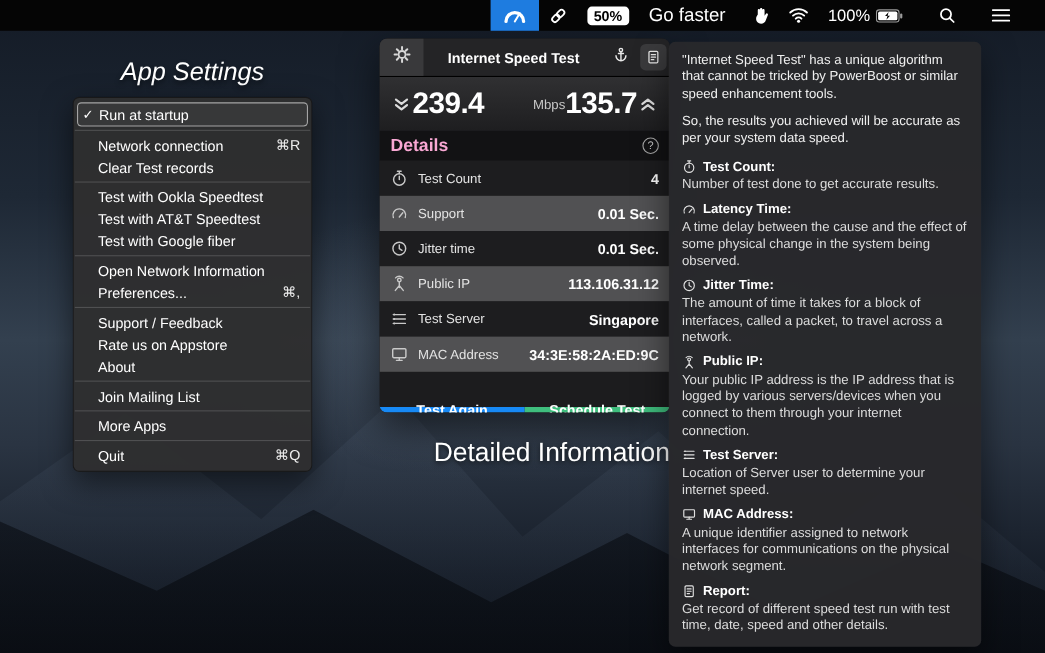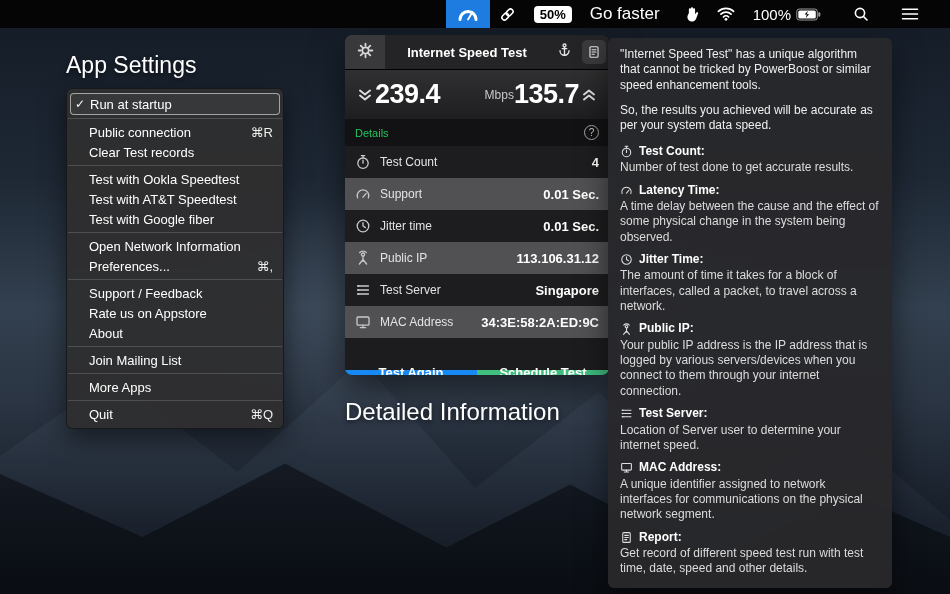--- a/index.html
+++ b/index.html
@@ -26,22 +26,22 @@
     display:flex; align-items:center; justify-content:flex-end; padding-right:22px; color:#fff; z-index:30; }
   .mb { display:flex; align-items:center; height:28px; padding:0 9px; }
   .mb svg { display:block; }
   .mb.selected { background:var(--accent-menubar,#1e7ce0); padding:0 11px; }
   .badge { background:#fff; color:#000; font-weight:700; font-size:13px; border-radius:4px; padding:1px 6px; }
   .gofaster { font-size:17px; margin:0 6px 0 0; }
   .pct { font-size:15px; padding-right:1px; }
   .gap-l { margin-left:14px; }
 
   
-  .app-title { position:absolute; left:66px; top:52px; width:218px; 
-    font-size:23px; color:#fff; text-shadow:0 2px 5px rgba(0,0,0,.55); z-index:20; }
+  .app-title { position:absolute; left:66px; top:52px; width:218px; text-align:center;
+    font-size:23px; color:#fff; text-shadow:0 2px 5px rgba(0,0,0,.55); z-index:20;font-style:italic; }
   .app-menu { position:absolute; left:66px; top:88px; width:218px; z-index:20;
     background:rgba(46,46,48,.97); border-radius:6px; padding:4px 0;
     box-shadow:0 10px 26px rgba(0,0,0,.5); border:1px solid rgba(0,0,0,.45); }
   .menu-item { display:flex; align-items:center; height:20px; padding:0 10px 0 7px; font-size:13px; color:#fff; }
   .menu-item .check { width:15px; flex:0 0 15px; font-size:12px; }
   .menu-item .shortcut { margin-left:auto; color:#ededed; }
   .menu-item.highlighted { height:22px; margin:0 3px; border:1px solid rgba(255,255,255,.55);
     border-radius:4px; padding-left:4px; background:rgba(255,255,255,.05); }
   .menu-sep { height:1px; margin:3px 1px; background:rgba(255,255,255,.16); }
 
@@ -51,34 +51,34 @@
   .sp-header { display:flex; align-items:stretch; height:35px; background:#242426; border-bottom:1px solid #000; }
   .gear-btn { width:40px; display:flex; align-items:center; justify-content:center; background:#39393b; color:#d8d8d8; }
   .sp-title { flex:1; display:flex; align-items:center; justify-content:center; font-size:13px; font-weight:700; color:#fff; }
   .hdr-btn { width:30px; display:flex; align-items:center; justify-content:center; color:#e8e8e8; }
   .hdr-btn .boxed { background:#3a3a3c; border-radius:5px; width:24px; height:24px; display:flex; align-items:center; justify-content:center; }
   .speeds { display:flex; align-items:center; padding:9px 10px; background:linear-gradient(180deg,#303032,#1e1e20); }
   .speed-num { font-size:27px; font-weight:700; color:#fff; letter-spacing:-.5px; }
   .unit { flex:1; text-align:right; font-size:12px; color:#c9c9c9; }
   .chev { color:#dcdcdc; display:flex; margin:0 2px; }
   .details-hdr { display:flex; align-items:center; height:27px; background:#121214; padding:0 10px; }
-  .details-title { font-size:11px; font-weight:400; color:#22c55e; }
+  .details-title { font-size:16px; font-weight:700; color:#f9a8d4; }
   .help { margin-left:auto; width:15px; height:15px; border:1px solid #a7a7a7; border-radius:50%;
     color:#c9c9c9; font-size:10px; display:flex; align-items:center; justify-content:center; }
   .detail-row { display:flex; align-items:center; height:32px; padding:0 10px; font-size:12px; color:#e3e3e3; }
   .detail-row:nth-child(odd) { background:#1d1d1f; }
   .detail-row:nth-child(even) { background:#515153; }
   .row-icon { width:16px; height:16px; margin-right:9px; color:#cscsc; color:#c9c9c9; }
   .row-icon svg { width:16px; height:16px; display:block; }
   .row-value { margin-left:auto; font-weight:700; font-size:13px; color:#fff; }
   .sp-buttons { display:flex; height:37px; }
   .btn { flex:1; display:flex; align-items:center; justify-content:center; font-size:13px; font-weight:700; color:#fff; border:none; cursor:pointer;margin-top:32px; }
   .btn.blue { background:var(--accent-blue,#1789f5); }
   .btn.green { background:var(--accent-green,#3fbe7e); }
-  .caption { position:absolute; left:345px; top:398px; width:264px; text-align:left;
+  .caption { position:absolute; left:345px; top:398px; width:264px; text-align:right;
     font-size:24px; color:#fff; text-shadow:0 2px 5px rgba(0,0,0,.6); z-index:20; }
 
   
   .info { position:absolute; left:608px; top:38px; width:284px; min-height:522px; z-index:20;
     background:rgba(40,40,43,.97); border-radius:6px; padding:9px 12px 11px;
     color:#e8e8e8; font-size:12px; line-height:1.28; box-shadow:0 12px 30px rgba(0,0,0,.5); }
   .info-para { margin-bottom:10px; color:#efefef; }
   .info-section { margin-top:7px; }
   .info-title-row { display:flex; align-items:center; gap:6px; font-weight:700; color:#fff; margin-bottom:1px; }
   .info-icon { display:flex; color:#e0e0e0; }
@@ -168,21 +168,21 @@
 
   <div class="app-title">App Settings</div>
   <div class="app-menu">
       <div class="menu-item highlighted">
         <span class="check">✓</span>
         <span class="mi-label">Run at startup</span>
       </div>
       <div class="menu-sep"></div>
       <div class="menu-item">
         <span class="check"></span>
-        <span class="mi-label">Public connection</span>
+        <span class="mi-label">Network connection</span>
         <span class="shortcut">⌘R</span>
       </div>
       <div class="menu-item">
         <span class="check"></span>
         <span class="mi-label">Clear Test records</span>
       </div>
       <div class="menu-sep"></div>
       <div class="menu-item">
         <span class="check"></span>
         <span class="mi-label">Test with Ookla Speedtest</span>

